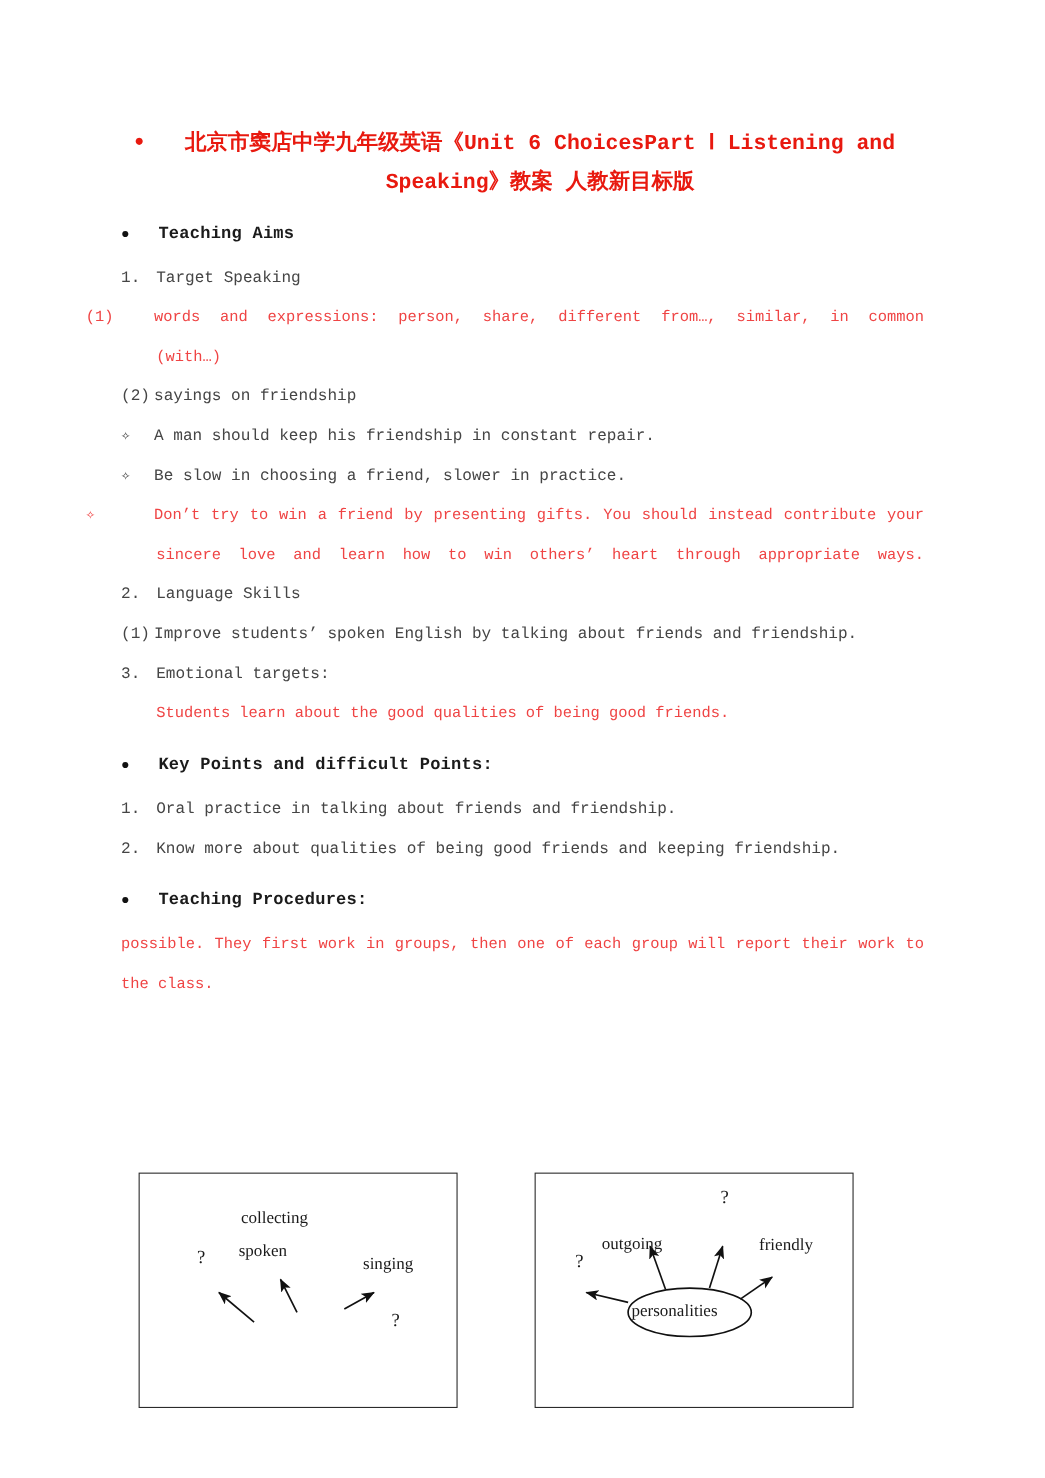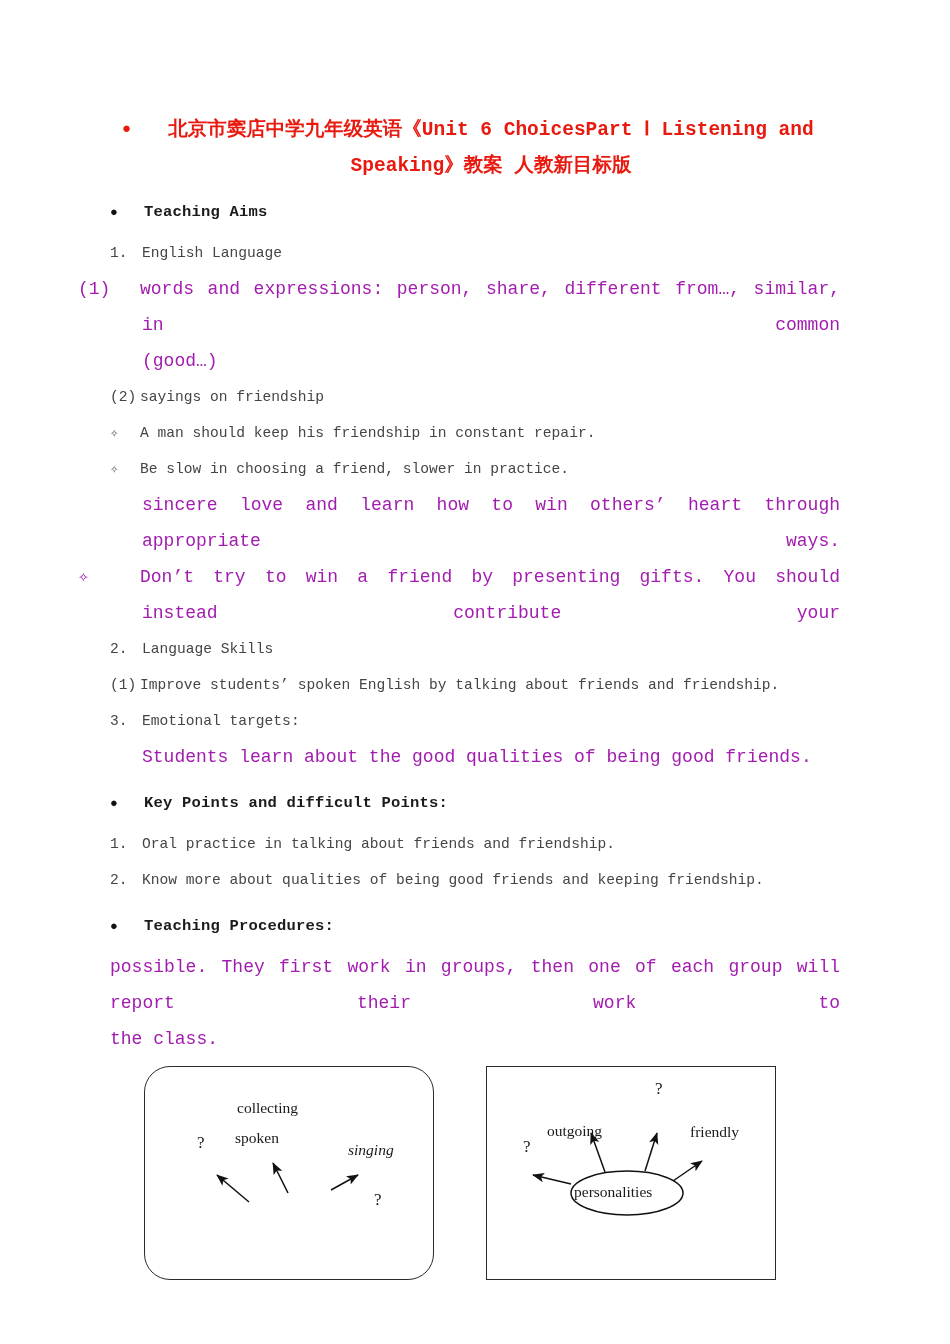--- a/index.html
+++ b/index.html
@@ -86,23 +86,23 @@
     display: inline-block;
     min-width: 32px;
   }
   .line .marker.num { min-width: 32px; }
   .line .marker.paren { min-width: 30px; }
   .line .marker.dia { min-width: 30px; font-size: 14px; }
   .line .body { flex: 1 1 auto; }
 
   
   .para {
-    font-size: 18px;
-    line-height: 36px;
-    color: #a21caf;
+    font-size: 14px;
+    line-height: 36px;
+    color: #ef4444;
     margin: 0;
     text-align: justify;
     text-justify: inter-word;
   }
   .para.hang {
     padding-left: 32px;
     text-indent: -32px;
   }
   .para.indent2 { padding-left: 32px; }
   .para .marker { display: inline-block; min-width: 30px; }
@@ -119,21 +119,21 @@
     height: 216px;
   }
   .dbox {
     position: absolute;
     top: 0;
     width: 288px;
     height: 212px;
     border: 1.4px solid #2b2b2b;
     background: #ffffff;
   }
-  .dbox.left  { left: 144px; border-radius: 26px; }
+  .dbox.left  { left: 126px; }
   .dbox.right { left: 486px; }
   .dbox svg { position: absolute; left: 0; top: 0; }
   .dlabel {
     position: absolute;
     font-family: "Liberation Serif", "DejaVu Serif", serif;
     font-size: 15.5px;
     color: #1a1a1a;
     white-space: nowrap;
   }
   .qmark {
@@ -156,50 +156,50 @@
       <span class="title-text">Speaking》教案 人教新目标版</span>
     </div>
 
     <div class="head">
       <span class="bullet">●</span>
       <span class="htext">Teaching Aims</span>
     </div>
 
     <div class="line">
       <span class="marker num">1.</span>
-      <span class="body">English Language</span>
+      <span class="body">Target Speaking</span>
     </div>
 
     <div class="para hang spread">
       <span class="marker">(1)</span><span>words and expressions: person, share, different from…, similar, in common</span>
     </div>
     <div class="para indent2">
-      <span>(good…)</span>
+      <span>(with…)</span>
     </div>
 
     <div class="line">
       <span class="marker paren">(2)</span>
       <span class="body">sayings on friendship</span>
     </div>
 
     <div class="line">
       <span class="marker dia">✧</span>
       <span class="body">A man should keep his friendship in constant repair.</span>
     </div>
 
     <div class="line">
       <span class="marker dia">✧</span>
       <span class="body">Be slow in choosing a friend, slower in practice.</span>
     </div>
 
+    <div class="para hang spread">
+      <span class="marker">✧</span><span>Don’t try to win a friend by presenting gifts. You should instead contribute your</span>
+    </div>
     <div class="para indent2 spread">
       <span>sincere love and learn how to win others’ heart through appropriate ways.</span>
-    </div>
-    <div class="para hang spread">
-      <span class="marker">✧</span><span>Don’t try to win a friend by presenting gifts. You should instead contribute your</span>
     </div>
 
     <div class="line">
       <span class="marker num">2.</span>
       <span class="body">Language Skills</span>
     </div>
 
     <div class="line">
       <span class="marker paren">(1)</span>
       <span class="body">Improve students’ spoken English by talking about friends and friendship.</span>
@@ -251,21 +251,21 @@
             <path d="M0,0 L8,3.2 L0,6.4 L1.9,3.2 z" fill="#111"></path>
           </marker>
         </defs>
         <line x1="104" y1="135" x2="72" y2="108" stroke="#111" stroke-width="1.5" marker-end="url(#ah1)"></line>
         <line x1="143" y1="126" x2="128" y2="96" stroke="#111" stroke-width="1.5" marker-end="url(#ah1)"></line>
         <line x1="186" y1="123" x2="213" y2="108" stroke="#111" stroke-width="1.5" marker-end="url(#ah1)"></line>
       </svg>
 
       <span class="dlabel" style="left:92px; top:32px;">collecting</span>
       <span class="dlabel" style="left:90px; top:62px;">spoken</span>
-      <span class="dlabel" style="left:203px; top:74px;font-style:italic;">singing</span>
+      <span class="dlabel" style="left:203px; top:74px;">singing</span>
 
       <span class="qmark" style="left:52px; top:66px;">?</span>
       <span class="qmark" style="left:229px; top:123px;">?</span>
     </div>
 
     <div class="dbox right">
       <svg width="288" height="212" viewBox="0 0 288 212">
         <defs>
           <marker id="ah2" markerWidth="9" markerHeight="9" refX="7.4" refY="3.2" orient="auto" markerUnits="strokeWidth">
             <path d="M0,0 L8,3.2 L0,6.4 L1.9,3.2 z" fill="#111"></path>

